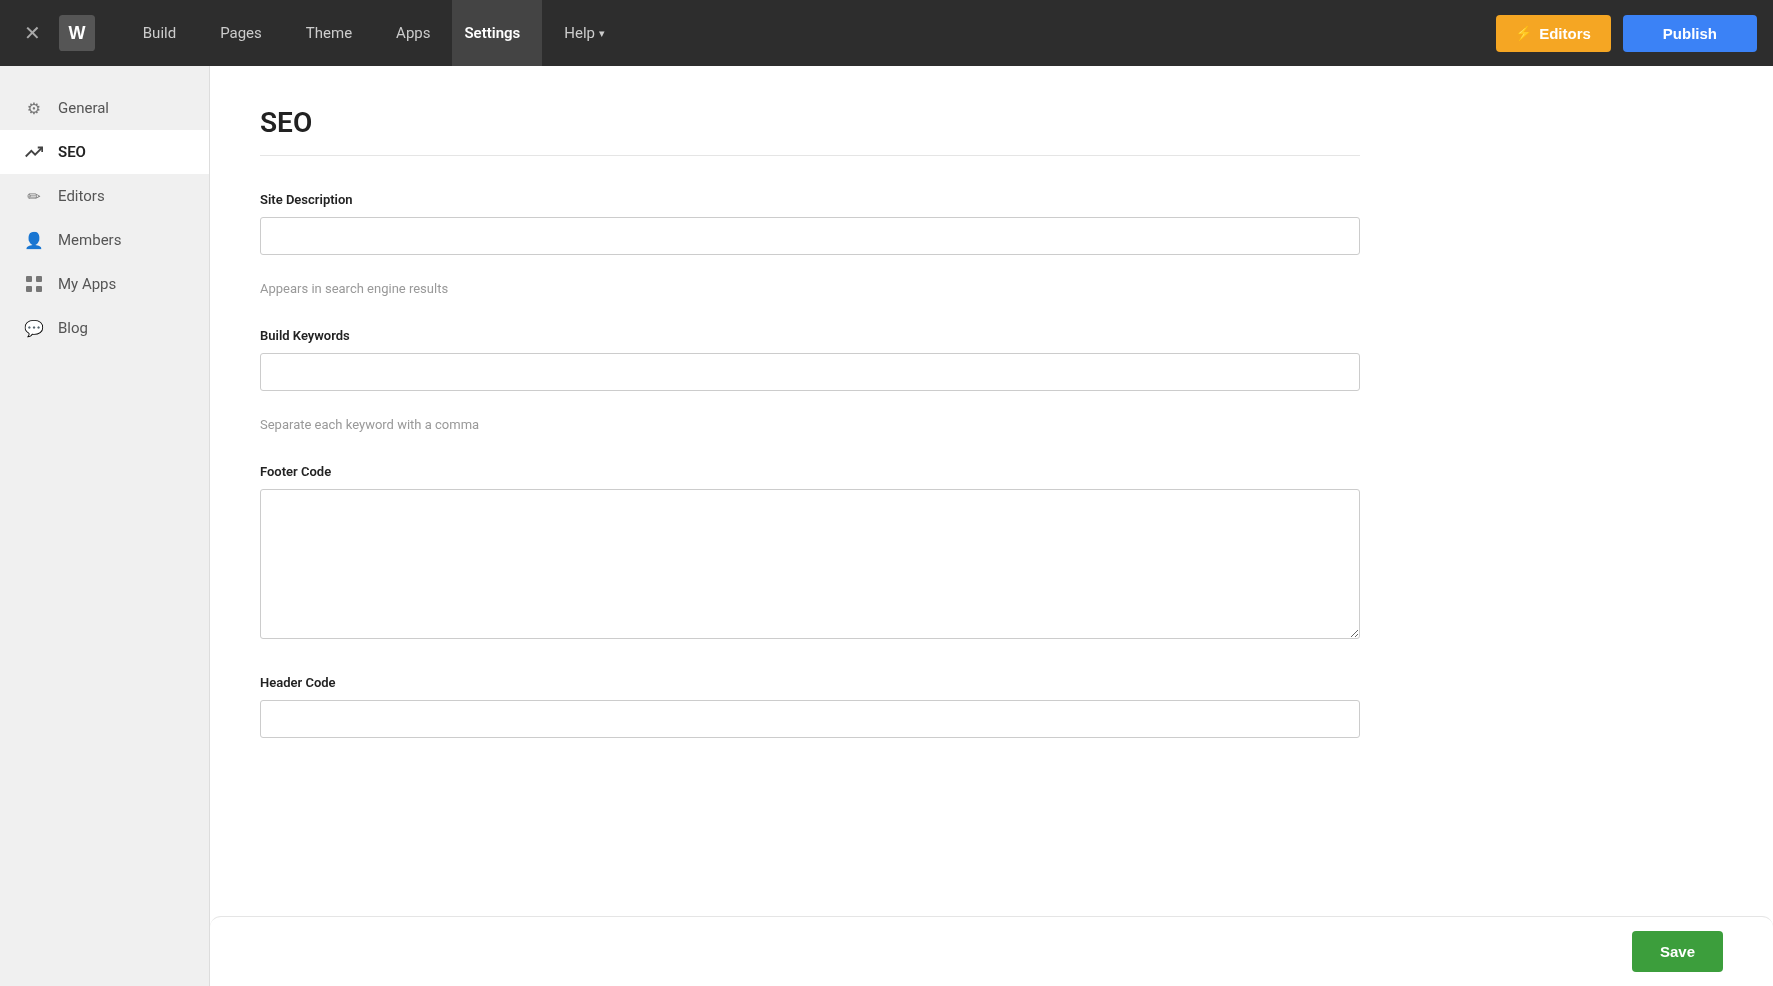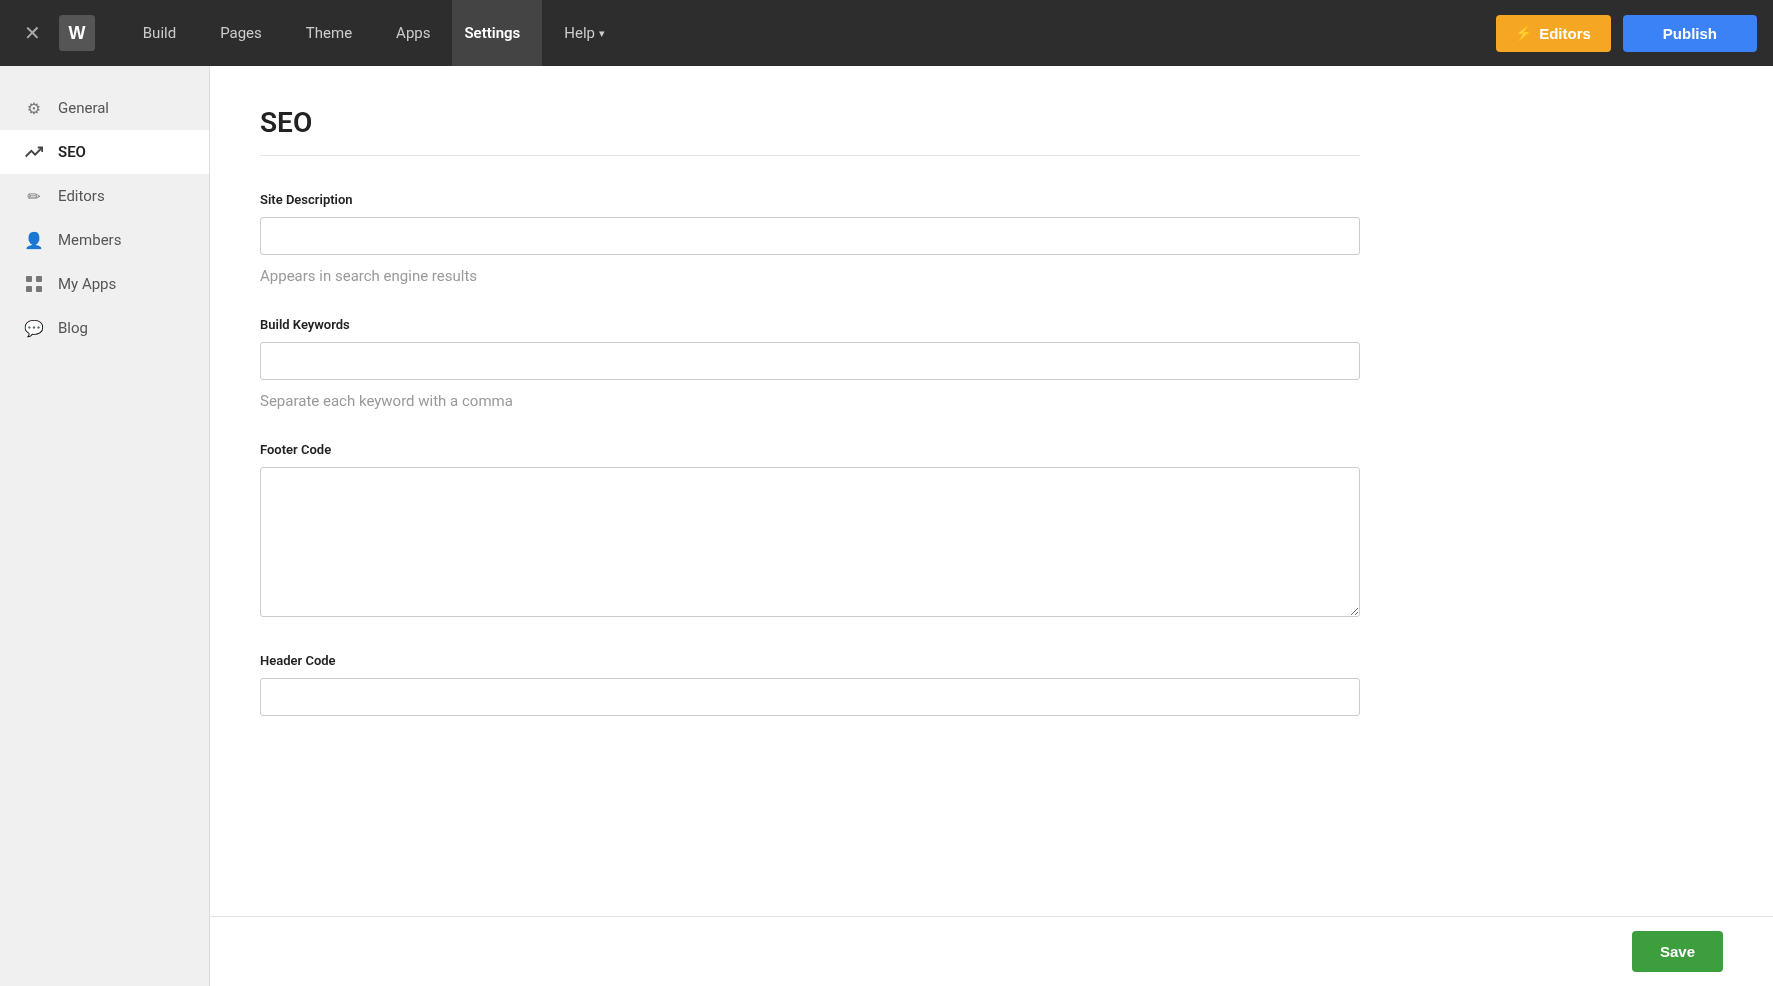--- a/index.html
+++ b/index.html
@@ -177,40 +177,41 @@
       border: 1px solid #ccc;
       border-radius: 3px;
       padding: 10px 14px;
       font-size: 14px;
       color: #333;
       outline: none;
       min-height: 150px;
       resize: vertical;
     }
     .field-hint {
-      font-size: 15px;
+      font-size: 13px;
       color: #999;
-      margin-top: 12px;
+      margin-top: 26px;
     }
     .field-hint a {
       color: #3b82f6;
       text-decoration: none;
     }
 
     
     .save-bar {
       position: fixed;
       bottom: 0;
       left: 210px;
       right: 0;
       padding: 14px 50px;
       display: flex;
       justify-content: flex-end;
       background: #fff;
       border-top: 1px solid #e5e5e5;
+      border-radius: 11px;
     }
     .btn-save {
       background: #3c9e3c;
       color: #fff;
       border: none;
       border-radius: 4px;
       padding: 12px 28px;
       font-size: 15px;
       font-weight: 600;
       cursor: pointer;

